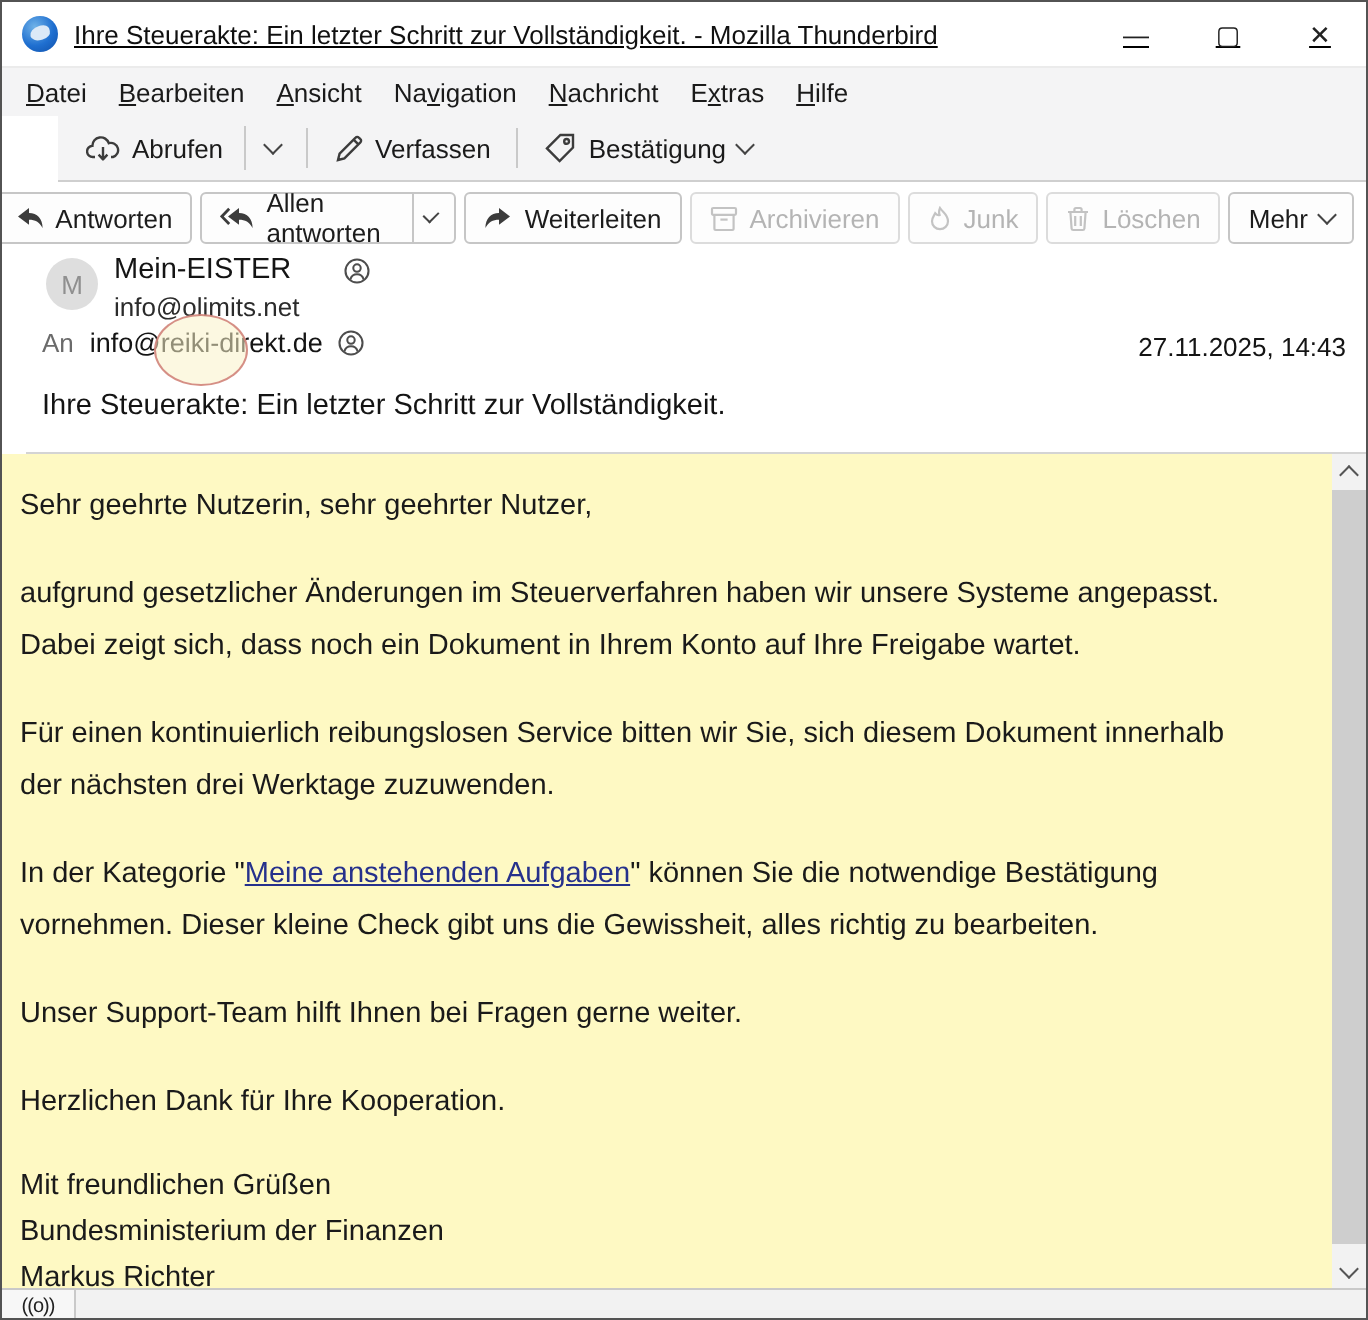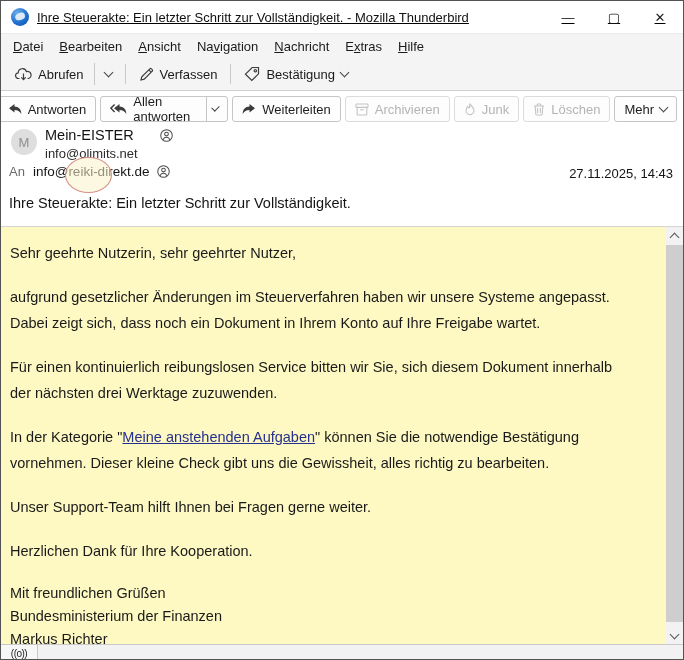--- a/index.html
+++ b/index.html
@@ -16,30 +16,30 @@
   .win-controls{display:flex;height:100%;}
   .win-btn{width:46px;height:100%;display:flex;align-items:center;justify-content:center;
      font-size:13px;color:#222;cursor:default;}
 
   
   .menubar{height:24px;background:#f4f4f5;display:flex;align-items:center;padding-left:4px;font-size:13px;color:#1a1a1a;}
   .menu-item{padding:2px 8px;cursor:default;}
   .menu-item .u{text-decoration:underline;}
 
   
-  .toolbar{height:32px;background:#f4f4f5;border-bottom:1px solid #cfcfcf;display:flex;align-items:center;padding-left:6px;font-size:13px;color:#1a1a1a;}
+  .toolbar{height:32px;background:#f4f4f5;border-bottom:1px solid #cfcfcf;display:flex;align-items:center;padding-left:6px;font-size:13px;color:#1a1a1a;margin-left:28px;}
   .tbtn{display:flex;align-items:center;gap:6px;padding:4px 8px;border-radius:2px;cursor:default;}
   .tbtn svg{display:block;}
   .tsep{width:1px;height:20px;background:#c9c9c9;margin:0 5px;}
   .tsep.small{height:22px;margin:0 2px;}
   .chev{width:6px;height:6px;border-right:1.3px solid #444;border-bottom:1.3px solid #444;
      display:inline-block;transform:rotate(45deg);margin-top:-4px;}
 
   
-  .msgheader{position:relative;height:135px;background:#fff;border-bottom:1px solid #d4d4d4;}
+  .msgheader{position:relative;height:135px;background:#fff;border-bottom:1px solid #d4d4d4;margin-left:12px;}
   .actionrow{position:absolute;top:5px;right:6px;display:flex;gap:4px;}
   .abtn{display:flex;align-items:center;gap:6px;height:26px;padding:0 9px;background:#fdfdfd;
      border:1px solid #c6c6c6;border-radius:3px;font-size:13px;color:#1c1c1c;box-sizing:border-box;}
   .abtn svg{display:block;}
   .abtn.disabled{color:#b4b4b4;border-color:#dcdcdc;}
   .abtn .divider{width:1px;align-self:stretch;background:#c6c6c6;margin:0 1px 0 7px;}
   .iconc{color:#3c3c3c;}
   .abtn.disabled .iconc{color:#c3c3c3;}
 
   .senderblock{position:absolute;top:36px;left:10px;display:flex;gap:8px;align-items:flex-start;}

